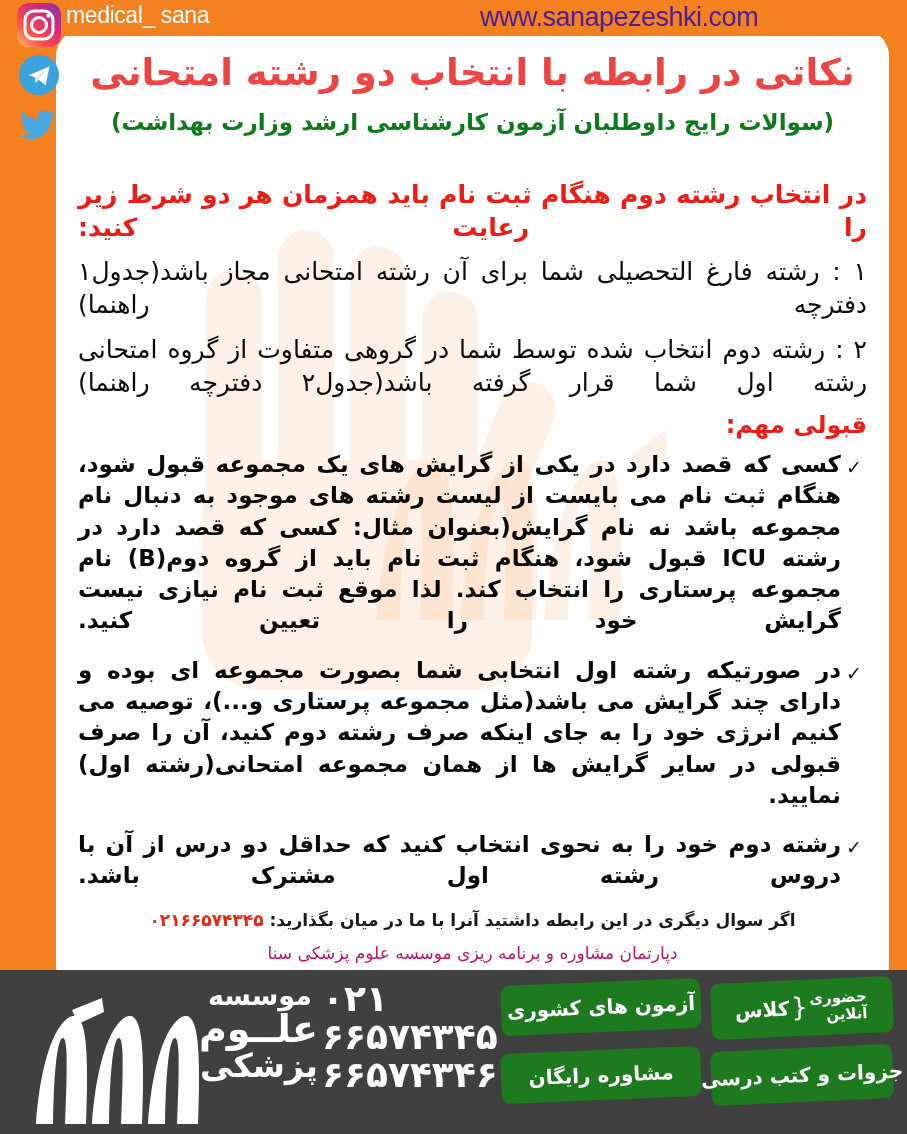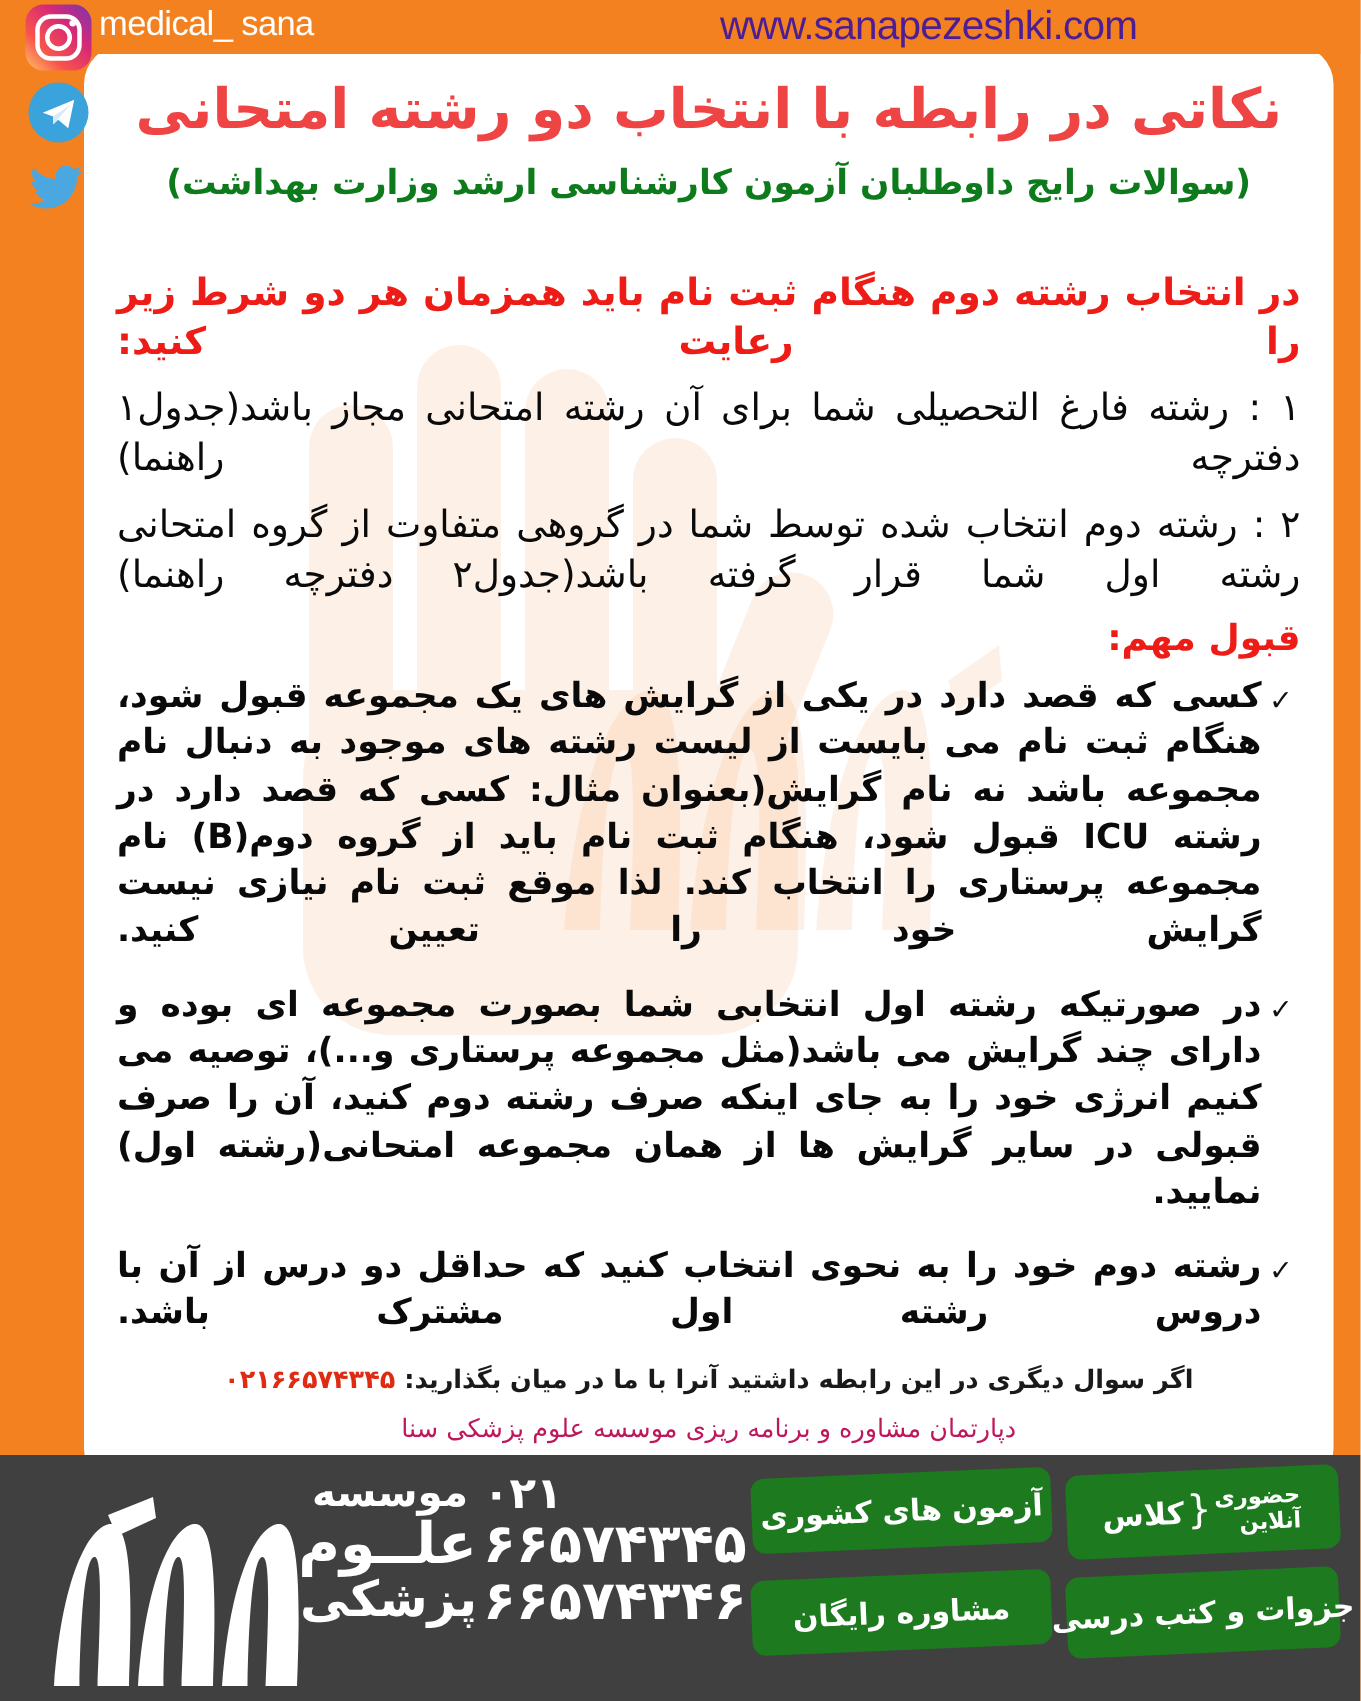--- a/index.html
+++ b/index.html
@@ -255,21 +255,21 @@
     direction: ltr;
     text-align: left;
   }
   .phone-line {
     color: #ffffff;
     font-weight: bold;
     line-height: 1.06;
     white-space: nowrap;
     letter-spacing: 0px;
   }
-  .phone-code { font-size: 29px; }
+  .phone-code { font-size: 36px; }
   .phone-num  { font-size: 36px; }
 
   .badges {
     position: absolute;
     right: 10px;
     top: 8px;
     width: 410px;
     height: 128px;
   }
   .badge {
@@ -370,21 +370,21 @@
   <div class="card-inner">
 
     <div class="main-title">نکاتی در رابطه با انتخاب دو رشته امتحانی</div>
     <div class="sub-title">(سوالات رایج داوطلبان آزمون کارشناسی ارشد وزارت بهداشت)</div>
 
     <div class="intro-red">در انتخاب رشته دوم هنگام ثبت نام باید همزمان هر دو شرط زیر را رعایت کنید:</div>
 
     <div class="condition">۱ : رشته فارغ التحصیلی شما برای آن رشته امتحانی مجاز باشد(جدول۱ دفترچه راهنما)</div>
     <div class="condition">۲ : رشته دوم انتخاب شده توسط شما در گروهی متفاوت از گروه امتحانی رشته اول شما قرار گرفته باشد(جدول۲ دفترچه راهنما)</div>
 
-    <div class="notes-head">قبول مهم:</div>
+    <div class="notes-head">قبولی مهم:</div>
 
     <ul class="notes-list">
       <li class="note-item">
         <span class="check-mark">✓</span>
         <span class="note-text">کسی که قصد دارد در یکی از گرایش های یک مجموعه قبول شود، هنگام ثبت نام می بایست از لیست رشته های موجود به دنبال نام مجموعه باشد نه نام گرایش(بعنوان مثال: کسی که قصد دارد در رشته ICU قبول شود، هنگام ثبت نام باید از گروه دوم(B) نام مجموعه پرستاری را انتخاب کند. لذا موقع ثبت نام نیازی نیست گرایش خود را تعیین کنید.</span>
       </li>
       <li class="note-item">
         <span class="check-mark">✓</span>
         <span class="note-text">در صورتیکه رشته اول انتخابی شما بصورت مجموعه ای بوده و دارای چند گرایش می باشد(مثل مجموعه پرستاری و...)، توصیه می کنیم انرژی خود را به جای اینکه صرف رشته دوم کنید، آن را صرف قبولی در سایر گرایش ها از همان مجموعه امتحانی(رشته اول) نمایید.</span>
       </li>

